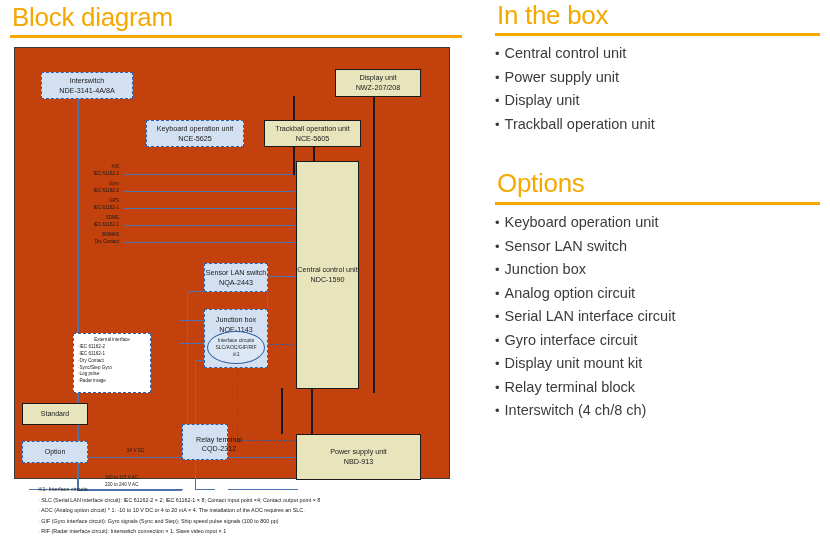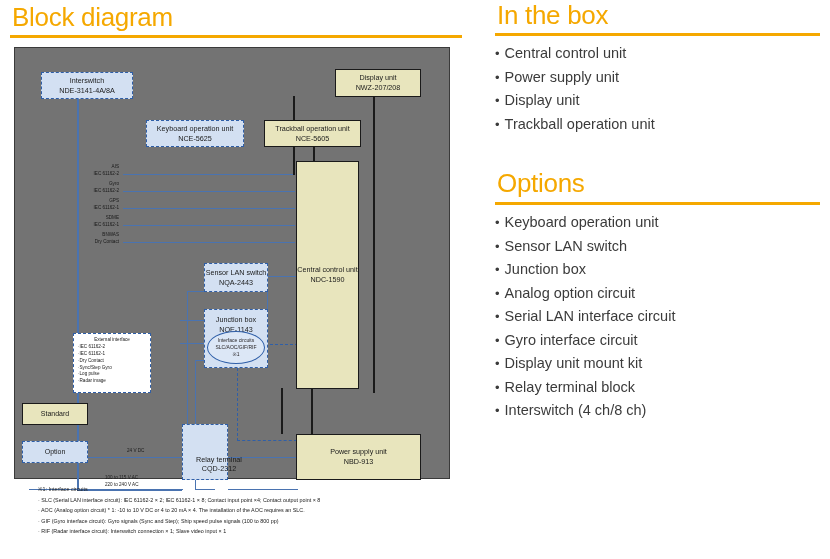--- a/index.html
+++ b/index.html
@@ -13,21 +13,21 @@
   .section-title{
     font-size:26px;font-weight:normal;color:#f5a800;
     letter-spacing:-0.3px;line-height:1;
   }
   #block-title{position:absolute;left:12px;top:4px;}
   #block-title-rule{
     position:absolute;left:10px;top:35px;width:452px;height:3px;background:#f5a800;
   }
   #diagram-frame{
     position:absolute;left:14px;top:47px;width:434px;height:430px;
-    border:1.5px solid #3a3a3a;background:#737373;
+    border:1.5px solid #3a3a3a;background:#c2410c;
   }
   
   .bx{position:absolute;box-sizing:border-box;display:flex;flex-direction:column;
       align-items:center;justify-content:center;text-align:center;
       font-size:7.2px;line-height:1.35;color:#1a1a1a;}
   .std{background:#e8e5bd;border:1.4px solid #1a1a1a;}
   .opt{background:#d3e0f2;border:1.3px dashed #2f5fa8;}
   .lbl2{white-space:nowrap;}
   
   .ln{position:absolute;background:#1a1a1a;}
@@ -189,21 +189,21 @@
       <div class="lbl2">Junction box</div>
       <div class="lbl2">NQE-1143</div>
     </div>
 
     <div class="ellipse" style="left:192px;top:283px;width:58px;height:33px;">
       <div class="lbl2">Interface circuits</div>
       <div class="lbl2">SLC/AOC/GIF/RIF</div>
       <div class="lbl2">※1</div>
     </div>
 
-    <div class="bx opt" style="left:167px;top:376px;width:46px;height:56px;justify-content:flex-end;padding-bottom:5px;padding-left:28px;">
+    <div class="bx opt" style="left:167px;top:376px;width:46px;height:36px;justify-content:flex-end;padding-bottom:5px;padding-left:28px;">
       <div class="lbl2">Relay terminal</div>
       <div class="lbl2">CQD-2312</div>
     </div>
 
     <div class="bx std" style="left:281px;top:386px;width:125px;height:46px;">
       <div class="lbl2">Power supply unit</div>
       <div class="lbl2">NBD-913</div>
     </div>
 
     <div class="bx std" style="left:7px;top:355px;width:66px;height:22px;font-size:7px;">

